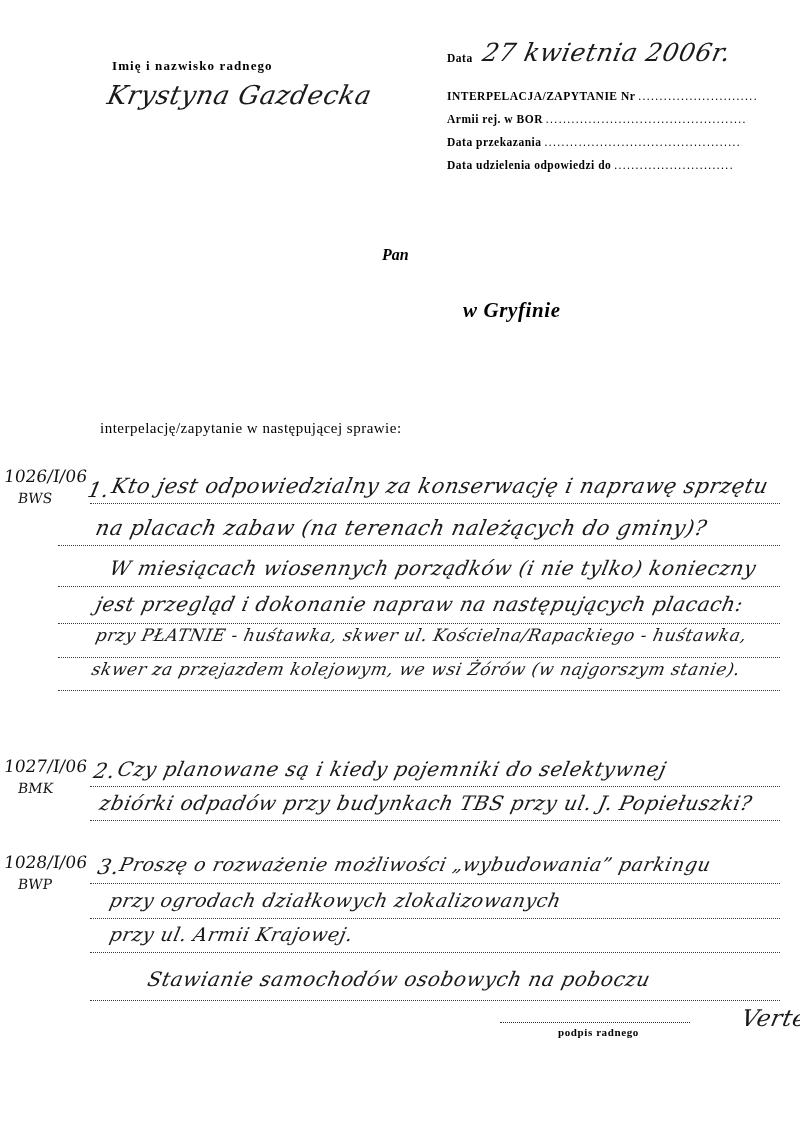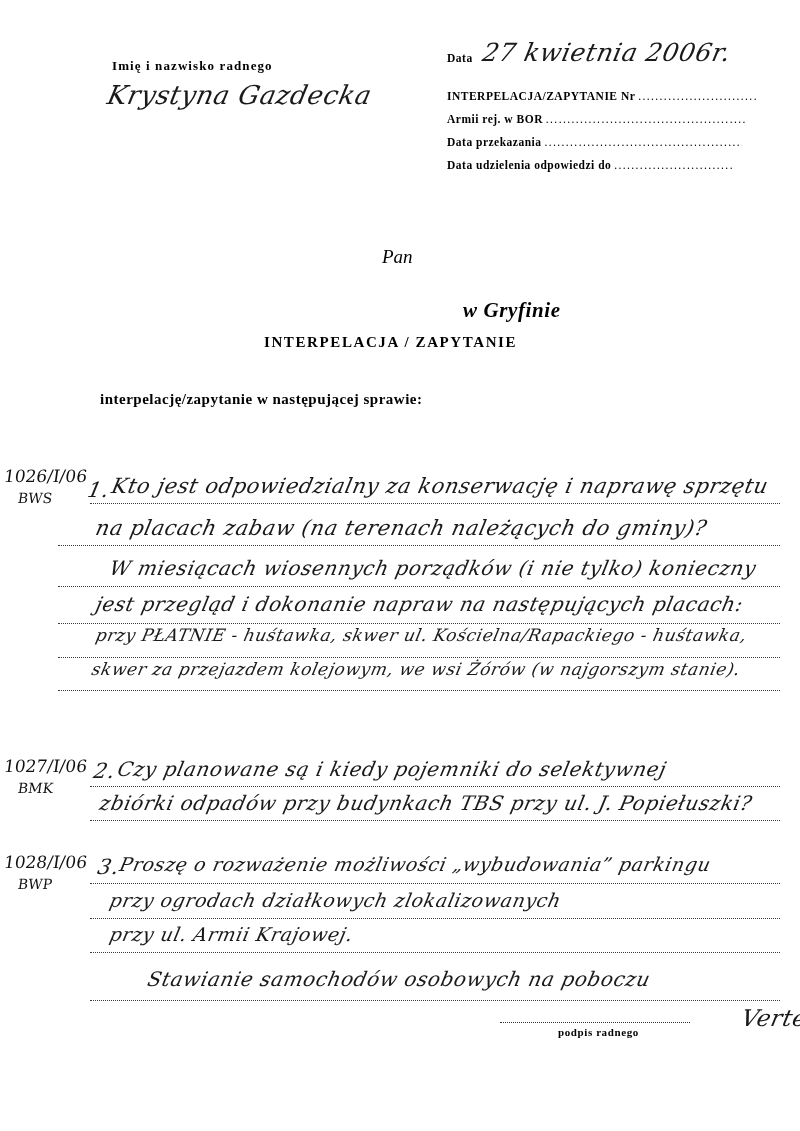--- a/index.html
+++ b/index.html
@@ -68,23 +68,23 @@
   .hdr-row .lbl { font-weight: bold; letter-spacing: 0.5px; }
   .date-value {
     position: absolute;
     left: 36px; top: -14px;
     font-size: 25px;
   }
 
   
   .addr-pan {
     left: 382px; top: 246px;
-    font-size: 19px;
-    font-style: italic;
-    font-weight: normal;
+    font-size: 16px;
+    font-style: italic;
+    font-weight: bold;
   }
   .addr-line1 {
     left: 399px; top: 274px;
     font-size: 17px;
     font-style: italic;
     font-weight: bold;
     letter-spacing: 0.6px;
   }
   .addr-line2 {
     left: 463px; top: 298px;
@@ -101,23 +101,23 @@
     letter-spacing: 1.6px;
   }
 
   .intro1 {
     left: 100px; top: 381px;
     font-size: 15px;
     font-weight: bold;
     letter-spacing: 0.5px;
   }
   .intro2 {
-    left: 100px; top: 391px;
+    left: 100px; top: 420px;
     font-size: 15px;
-    font-weight: bold;
+    font-weight: normal;
     letter-spacing: 0.5px;
   }
 
   
   .rule {
     position: absolute;
     height: 0;
     border-top: 1px dotted #3a3a3a;
   }
 
@@ -201,21 +201,20 @@
 
     <div class="hdr-row">
       <span class="lbl printed">Data  udzielenia odpowiedzi do</span>
       <span class="dots" style="width:120px;">...................................</span>
     </div>
   </div>
 
   <div class="abs addr-pan">Pan</div>
   <div class="abs addr-line2">w  Gryfinie</div>
 
-  <div class="abs doc-title">INTERPELACJA  /  ZAPYTANIE</div>
 
   <div class="abs intro2">interpelację/zapytanie  w następującej  sprawie:</div>
 
   <div class="stamp" style="left:4px; top:466px;">
     <span class="num">1026/I/06</span>
     <span class="dept">BWS</span>
   </div>
 
   <div class="rule" style="left:90px; top:503px; width:690px;"></div>
   <div class="rule" style="left:58px; top:545px; width:722px;"></div>

